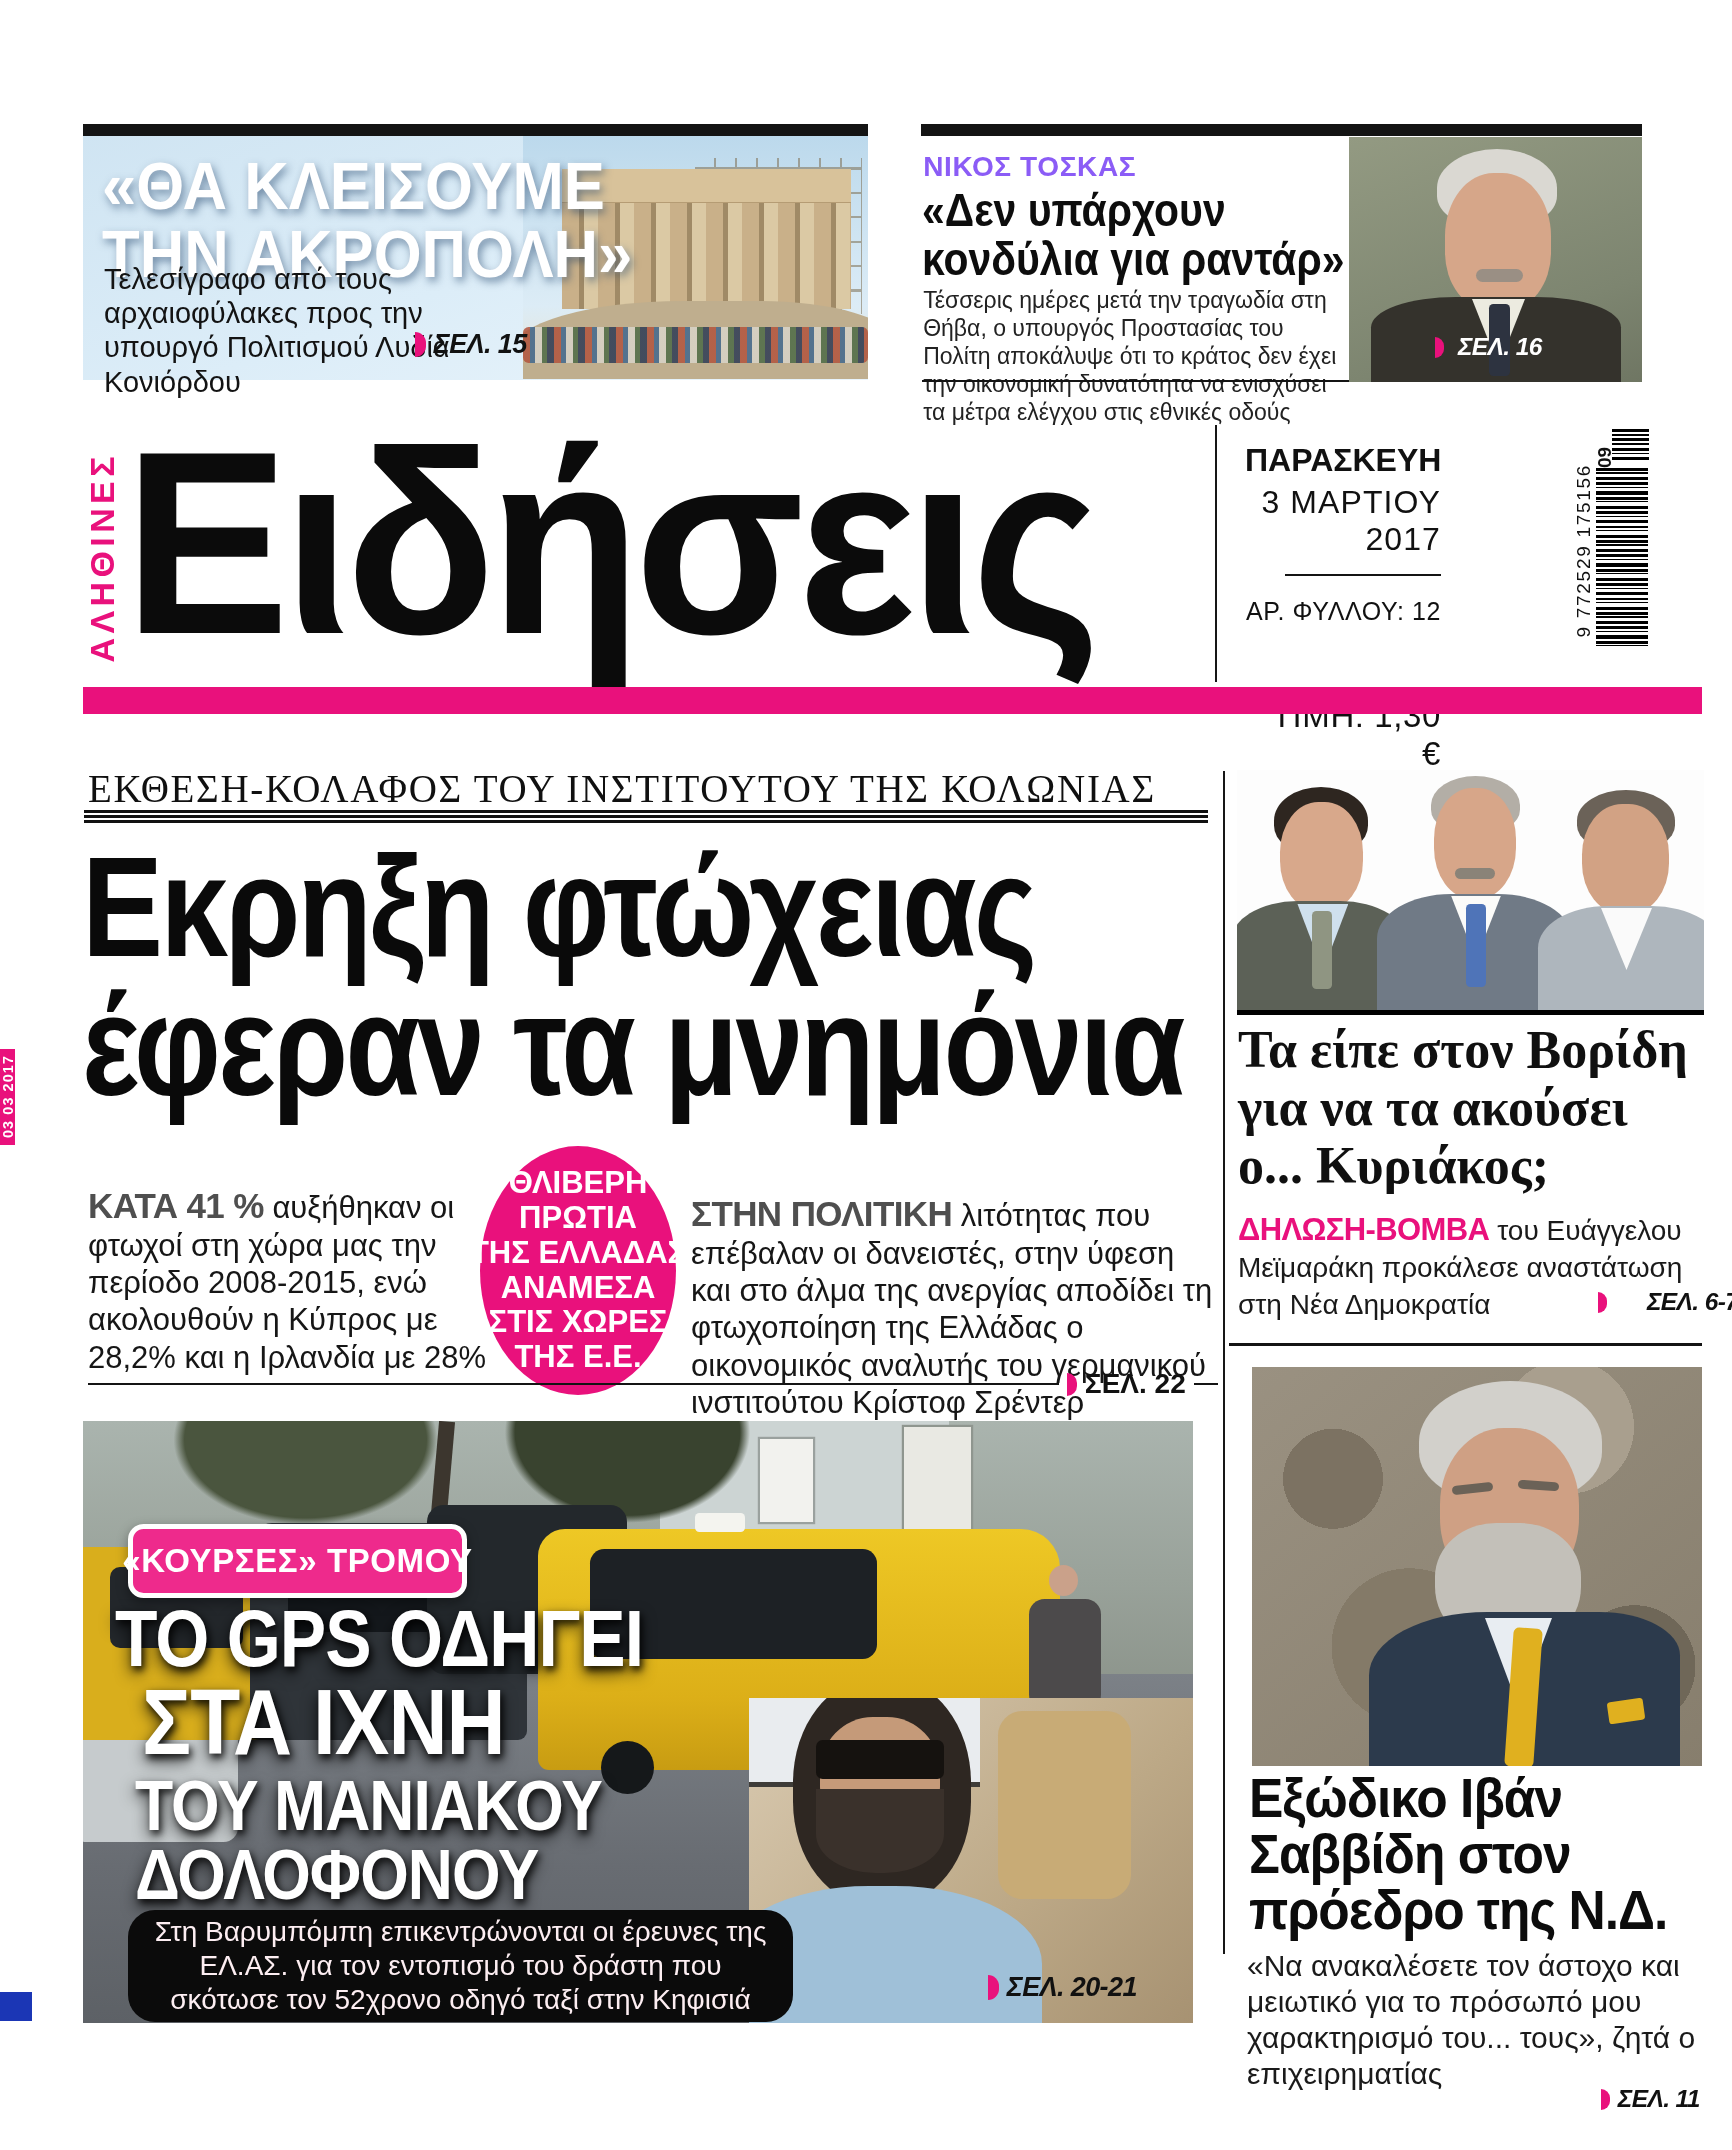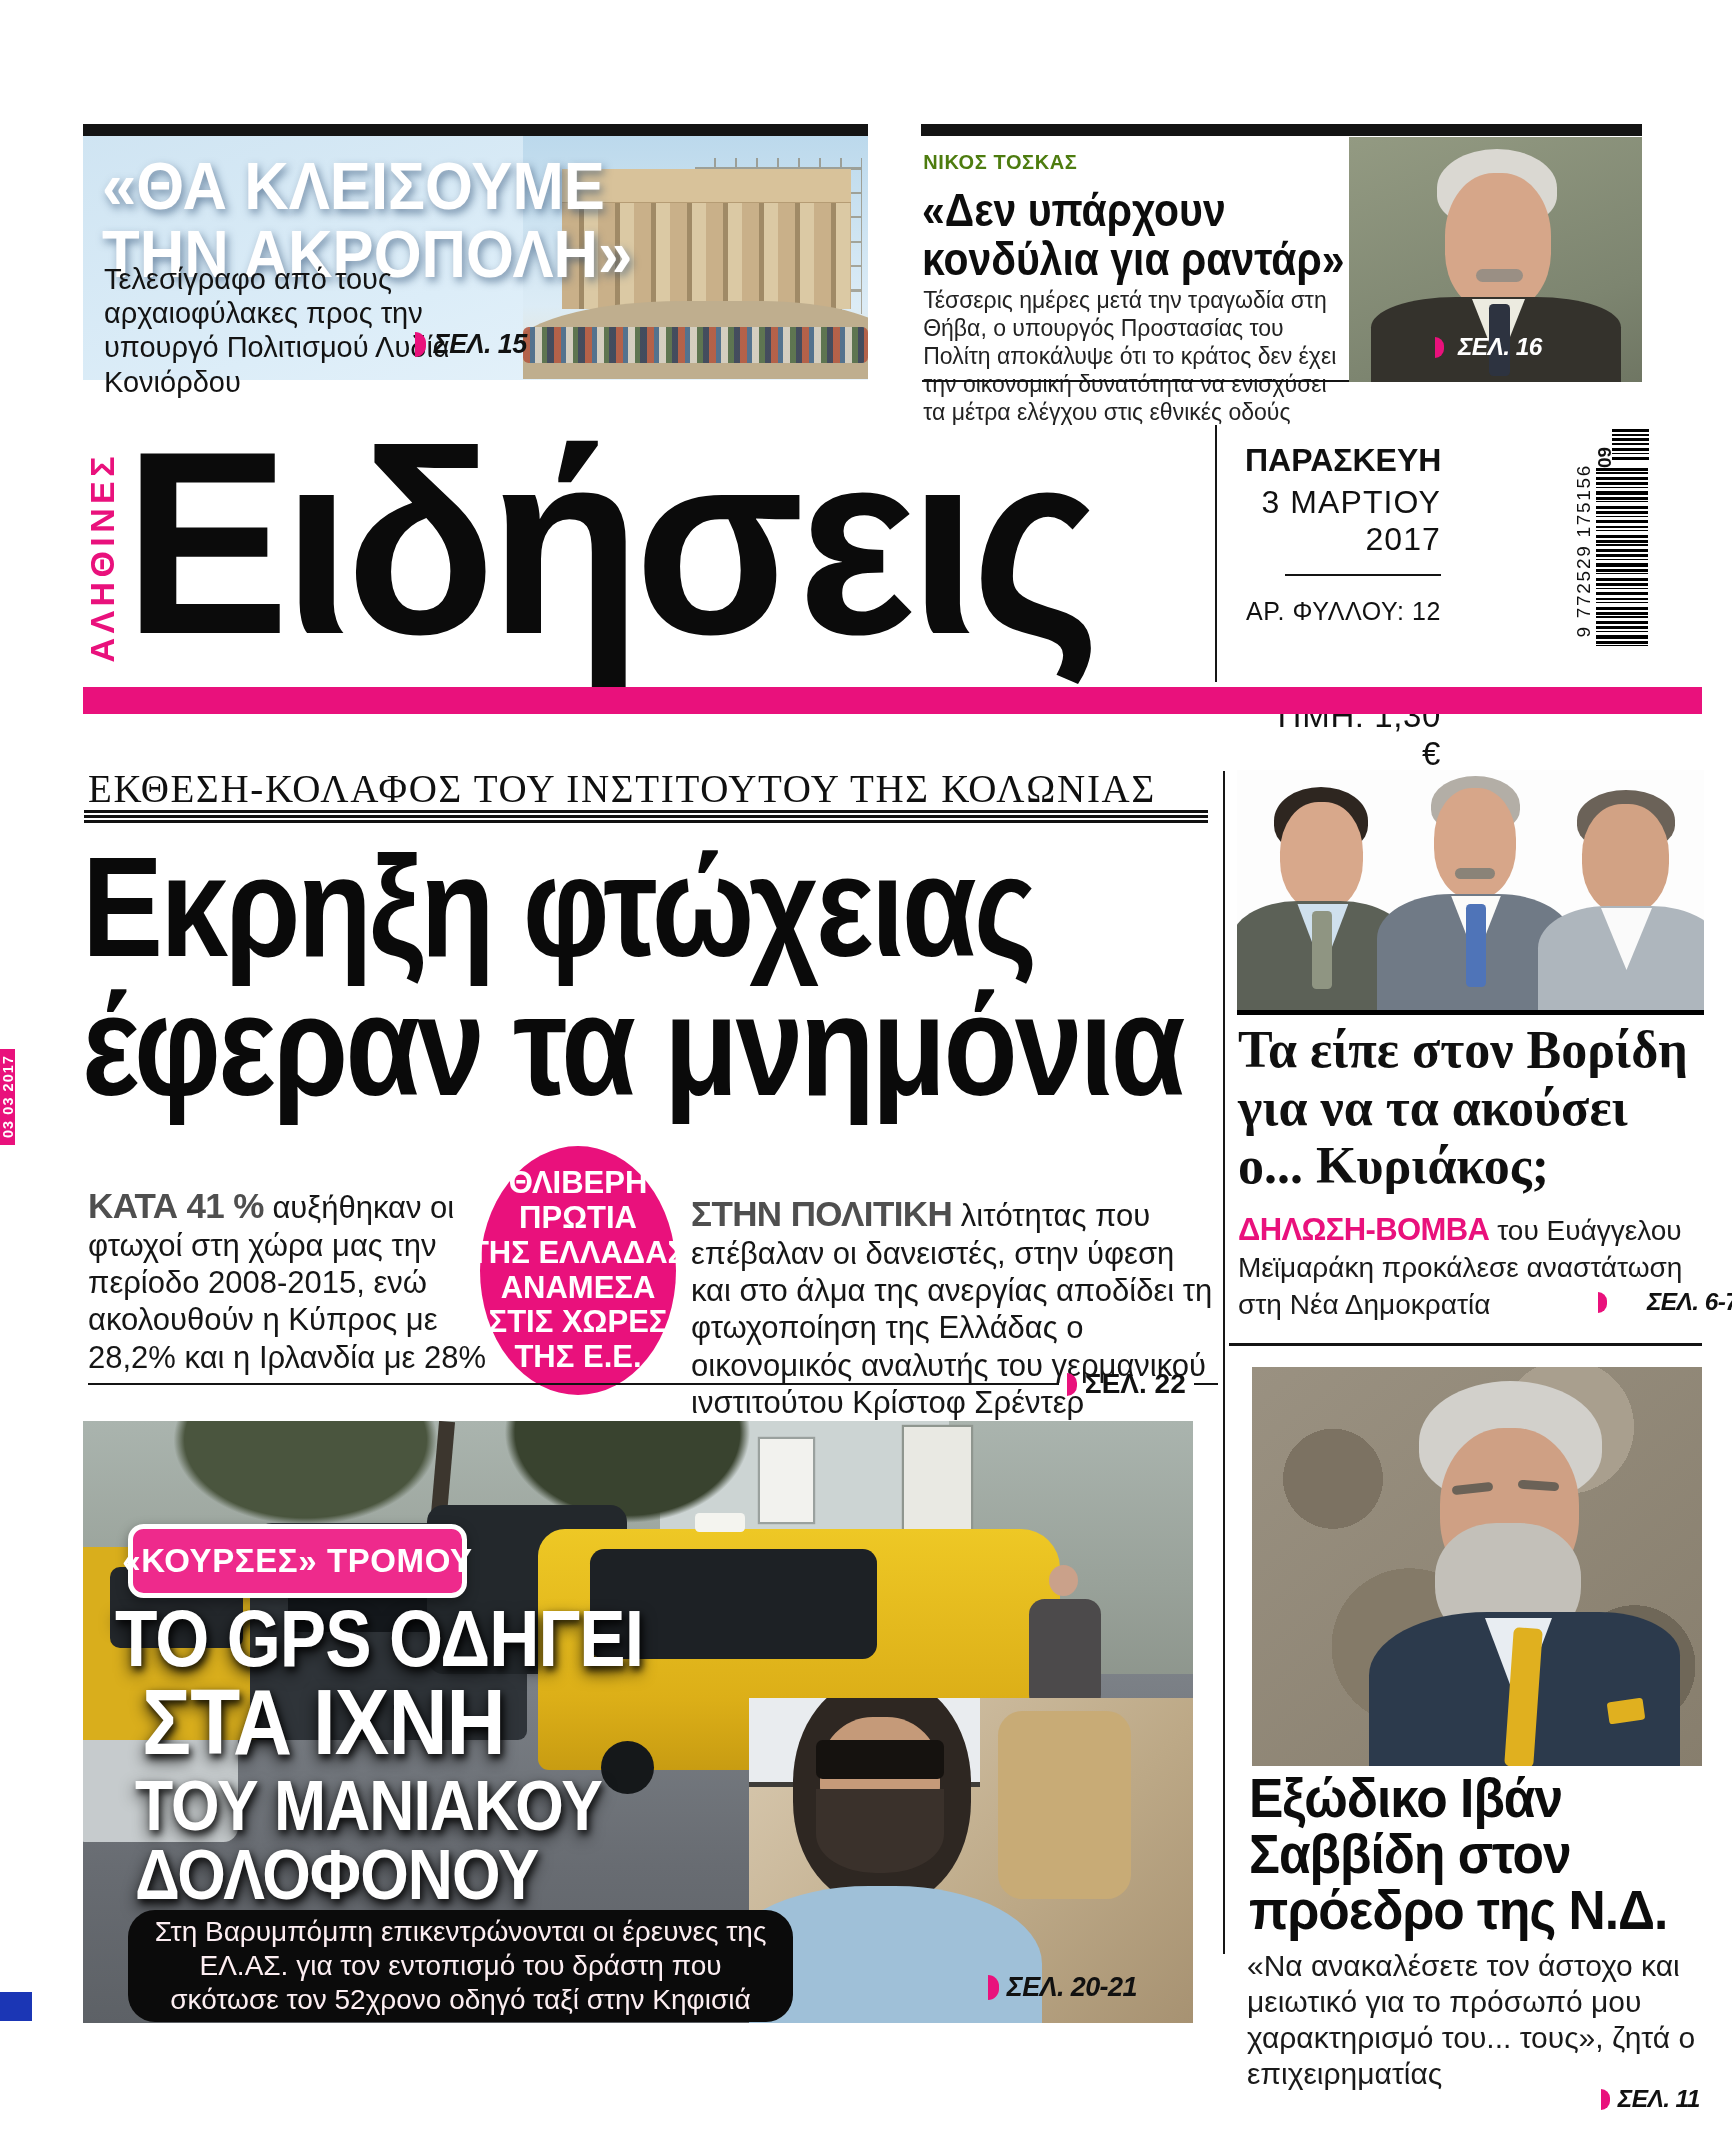--- a/index.html
+++ b/index.html
@@ -36,21 +36,21 @@
       background:repeating-linear-gradient(90deg,#c9b089 0 16.7px,#a08a66 16.7px 22px,#dbc9a4 22px 36px);}
   .acro .scaf{position:absolute;right:5.6px;top:22px;width:167px;height:156px;opacity:.55;
       background:repeating-linear-gradient(90deg,transparent 0 19px,#7e6f52 19px 21px),
                  repeating-linear-gradient(0deg,transparent 0 22px,#7e6f52 22px 24.5px);}
   .acro .rock{position:absolute;left:-11px;bottom:-33px;width:110%;height:111px;background:#bfae8e;border-radius:45% 35% 0 0;}
   .acro .crowd{position:absolute;left:0;bottom:16.7px;width:100%;height:36px;opacity:.85;border-radius:5.6px;
       background:repeating-linear-gradient(90deg,#b2543d 0 6.7px,#41688e 6.7px 12.2px,#d8d4c9 12.2px 19px,#4d6b46 19px 24.5px,#2e3b55 24.5px 31px);}
 
   .promo-right-txt{left:921px;top:124px;width:429px;height:257px;}
   .promo-right-txt .topbar{position:absolute;left:0;top:0;width:721px;}
-  .pr-kick{left:2.2px;top:27px;font-weight:900;font-size:20px;color:#4d7c0f;letter-spacing:0.6px;}
+  .pr-kick{left:2.2px;top:27px;font-weight:900;font-size:28px;color:#8b5cf6;letter-spacing:0.6px;}
   .pr-head{left:1.1px;top:62px;font-weight:900;font-size:47px;line-height:1.04;color:#0d0d0d;
       transform:scaleX(.87);transform-origin:0 0;white-space:nowrap;}
   .pr-dek{left:2.2px;top:162px;width:428px;font-size:23px;line-height:1.22;color:#222;}
   .pr-rule{left:1.1px;top:256px;width:427px;height:2.2px;background:#141414;}
 
   
   .toskas{left:1349px;top:137px;width:293px;height:245px;overflow:hidden;
       background:linear-gradient(160deg,#939a82,#7d8570 70%,#6f7663);}
   .toskas .hair{position:absolute;left:88px;top:12.2px;width:120px;height:78px;background:#dad8d2;border-radius:50% 50% 40% 40%;}
   .toskas .face{position:absolute;left:96px;top:36px;width:106px;height:137px;background:#d6a689;border-radius:46% 46% 42% 42%;}

